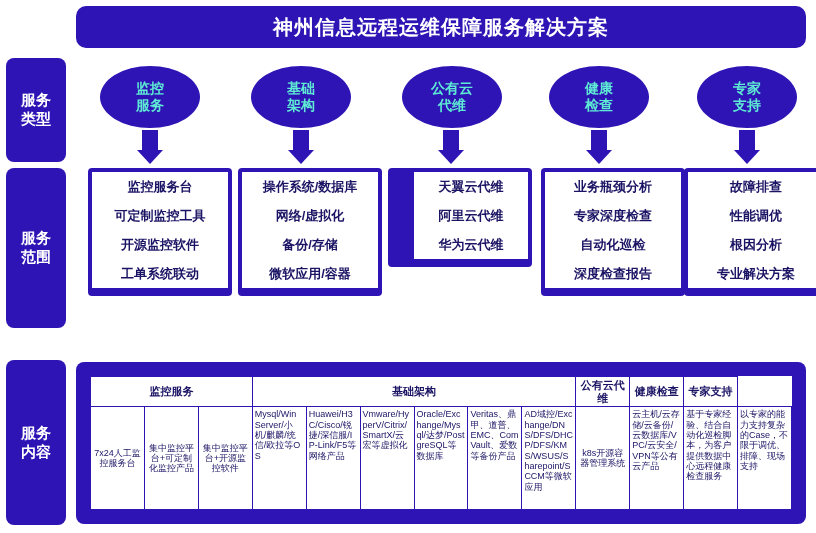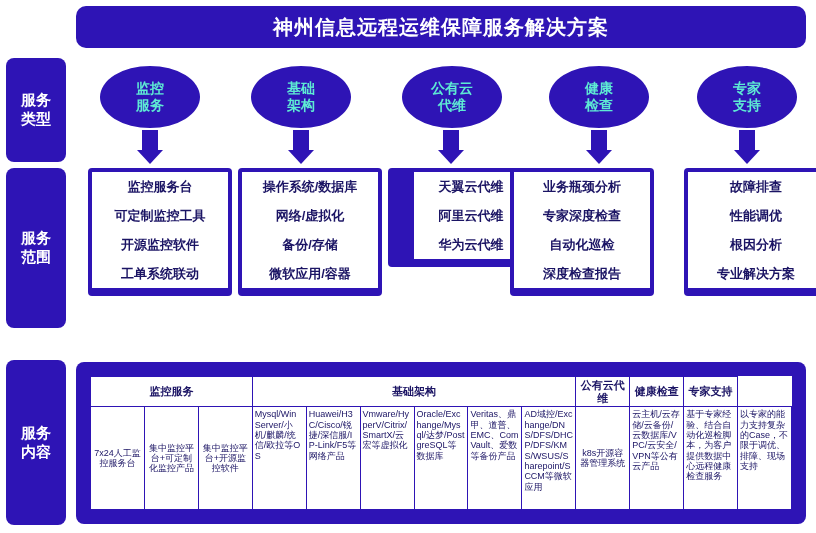--- a/index.html
+++ b/index.html
@@ -87,21 +87,21 @@
     top: 168px;
     width: 144px;
     background: #2e14b5;
     border-radius: 4px;
     padding: 4px;
     box-sizing: border-box;
   }
   .sc-0 { left: 88px; }
   .sc-1 { left: 238px; }
   .sc-2 { left: 388px; padding-left: 26px; }
-  .sc-3 { left: 510px; }
+  .sc-3 { left: 541px; }
   .sc-4 { left: 684px; }
 
   .scope-item {
     background: #ffffff;
     height: 29px;
     display: flex;
     align-items: center;
     justify-content: center;
     font-size: 13px;
     font-weight: bold;

